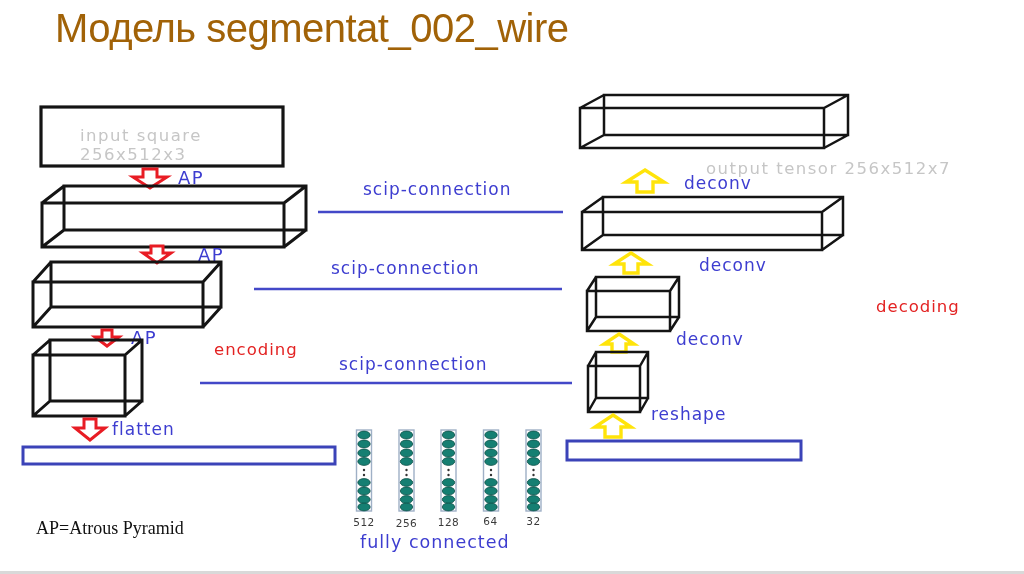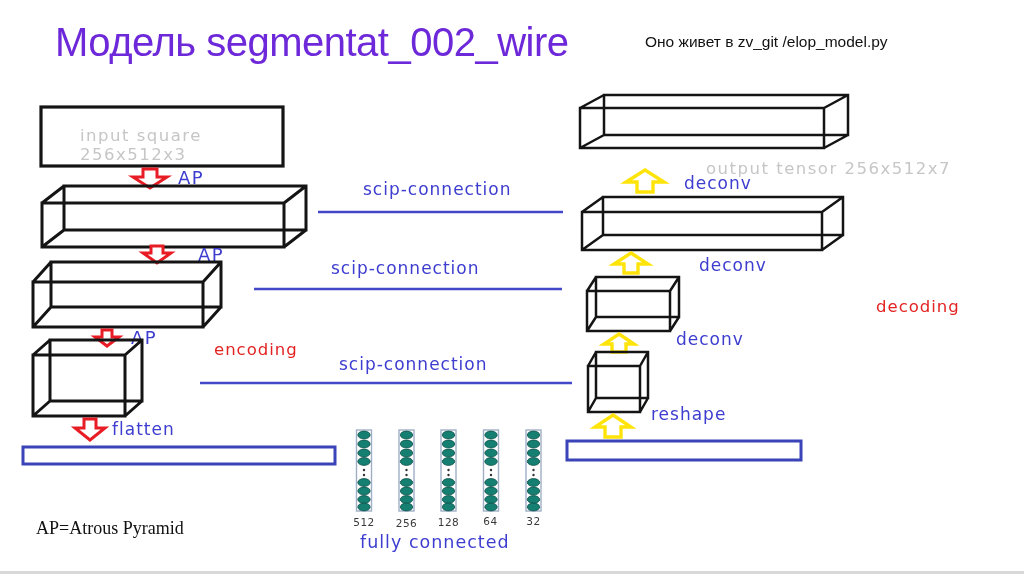--- a/index.html
+++ b/index.html
@@ -2,21 +2,21 @@
 <html><head>
 <meta charset="utf-8">
 <style>
   html,body{margin:0;padding:0;background:#fff;}
   .slide{
     position:relative;width:1024px;height:574px;background:#fff;overflow:hidden;
     font-family:"Liberation Sans",sans-serif;
     border-bottom:3px solid #d9d9d9;box-sizing:border-box;
   }
   .title{
-    position:absolute;left:55px;top:20px;font-size:40px;font-weight:400;color:#6d28d9;
+    position:absolute;left:55px;top:6px;font-size:40px;font-weight:400;color:#a16207;
     letter-spacing:-0.5px;white-space:nowrap;
   }
   .note{
     position:absolute;left:645px;top:33px;font-size:15.5px;color:#111;white-space:nowrap;
   }
   .footnote{
     position:absolute;left:36px;top:518px;font-size:18px;color:#111;white-space:nowrap;font-family:Liberation Serif, serif;
   }
   svg text{font-family:"DejaVu Sans",sans-serif;}
   .lbl-blue{fill:#3d3dd0;font-size:17px;letter-spacing:1px;}
@@ -30,21 +30,20 @@
   .vecrect{fill:#fff;stroke:#3b43b8;stroke-width:3;}
   .arrow-red{fill:#fff;stroke:#e81c24;stroke-width:3;stroke-linejoin:miter;}
   .arrow-yellow{fill:#fff;stroke:#ffe40a;stroke-width:3.4;stroke-linejoin:miter;}
 </style>
 </head>
 <body>
 
 <div class="slide">
 
   <div class="title">Модель segmentat_002_wire</div>
-  <div class="note">Оно живет в zv_git /elop_model.py</div>
   <div class="footnote">AP=Atrous Pyramid</div>
 
   <svg width="1024" height="574" viewBox="0 0 1024 574" xmlns="http://www.w3.org/2000/svg">
     <defs>
       <g id="ncol">
         <rect x="0" y="0" width="15" height="81" fill="#ffffff" stroke="#9fb0c6" stroke-width="1.4"></rect>
         <ellipse cx="7.5" cy="5" rx="6.2" ry="3.9" fill="#157f72" stroke="#0d4f47" stroke-width="0.8"></ellipse>
         <ellipse cx="7.5" cy="14" rx="6.2" ry="3.9" fill="#157f72" stroke="#0d4f47" stroke-width="0.8"></ellipse>
         <ellipse cx="7.5" cy="23" rx="6.2" ry="3.9" fill="#157f72" stroke="#0d4f47" stroke-width="0.8"></ellipse>
         <ellipse cx="7.5" cy="31.5" rx="6.2" ry="3.9" fill="#157f72" stroke="#0d4f47" stroke-width="0.8"></ellipse>

